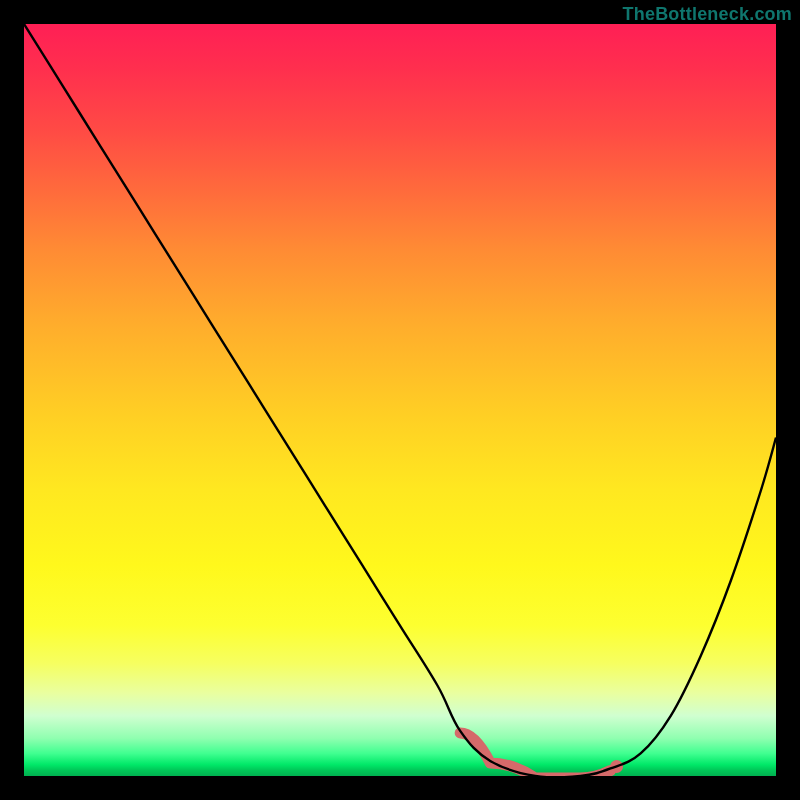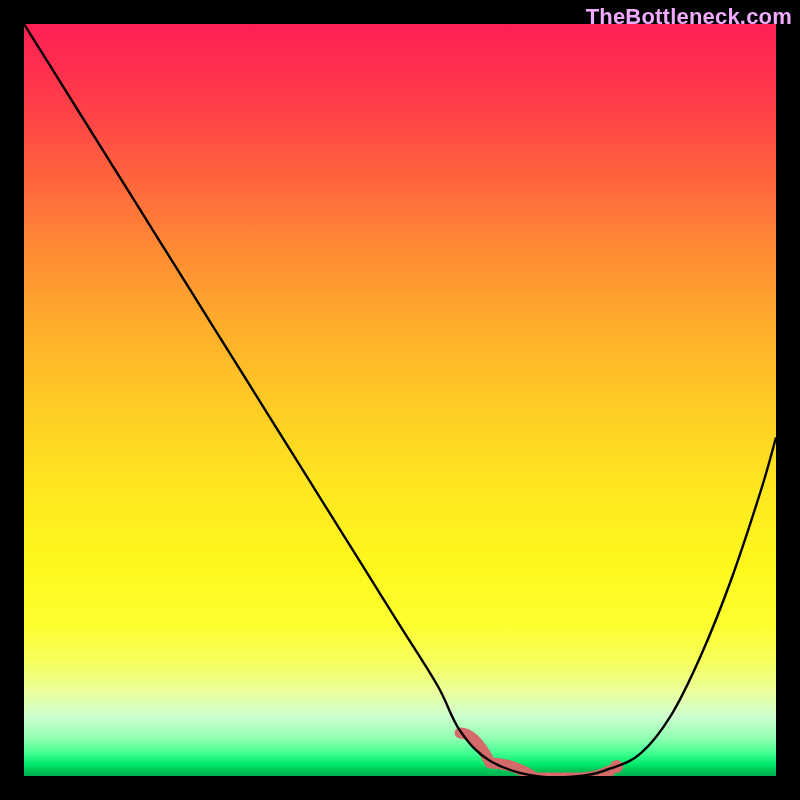--- a/index.html
+++ b/index.html
@@ -8,23 +8,23 @@
     position: relative;
     width: 800px;
     height: 800px;
     background: #000;
   }
   .watermark {
     position: absolute;
     top: 4px;
     right: 8px;
     font-family: Arial, Helvetica, sans-serif;
-    font-size: 22px;
+    font-size: 18px;
     font-weight: 600;
-    color: #f0abfc;
+    color: #0f766e;
     letter-spacing: 0.2px;
     z-index: 3;
   }
   .plot-area {
     position: absolute;
     left: 24px;
     top: 24px;
     width: 752px;
     height: 752px;
     background: linear-gradient(to bottom,

